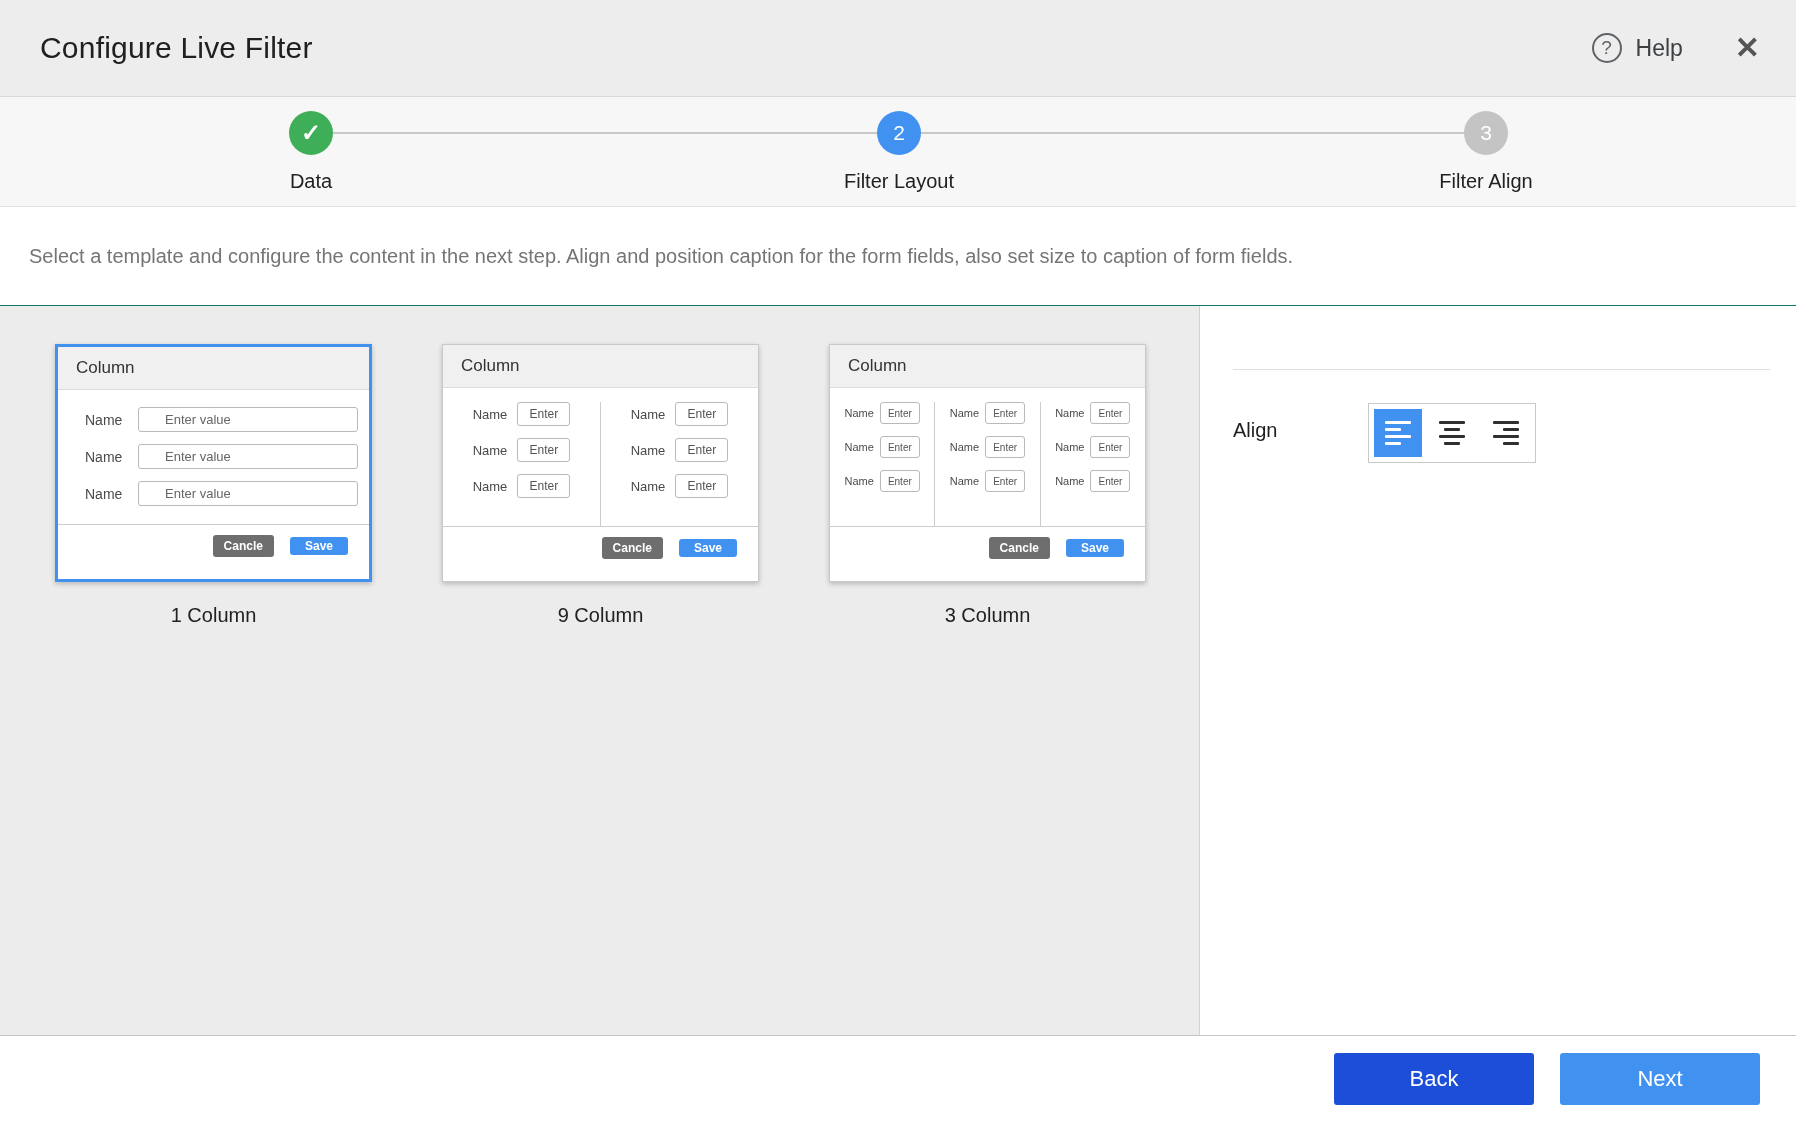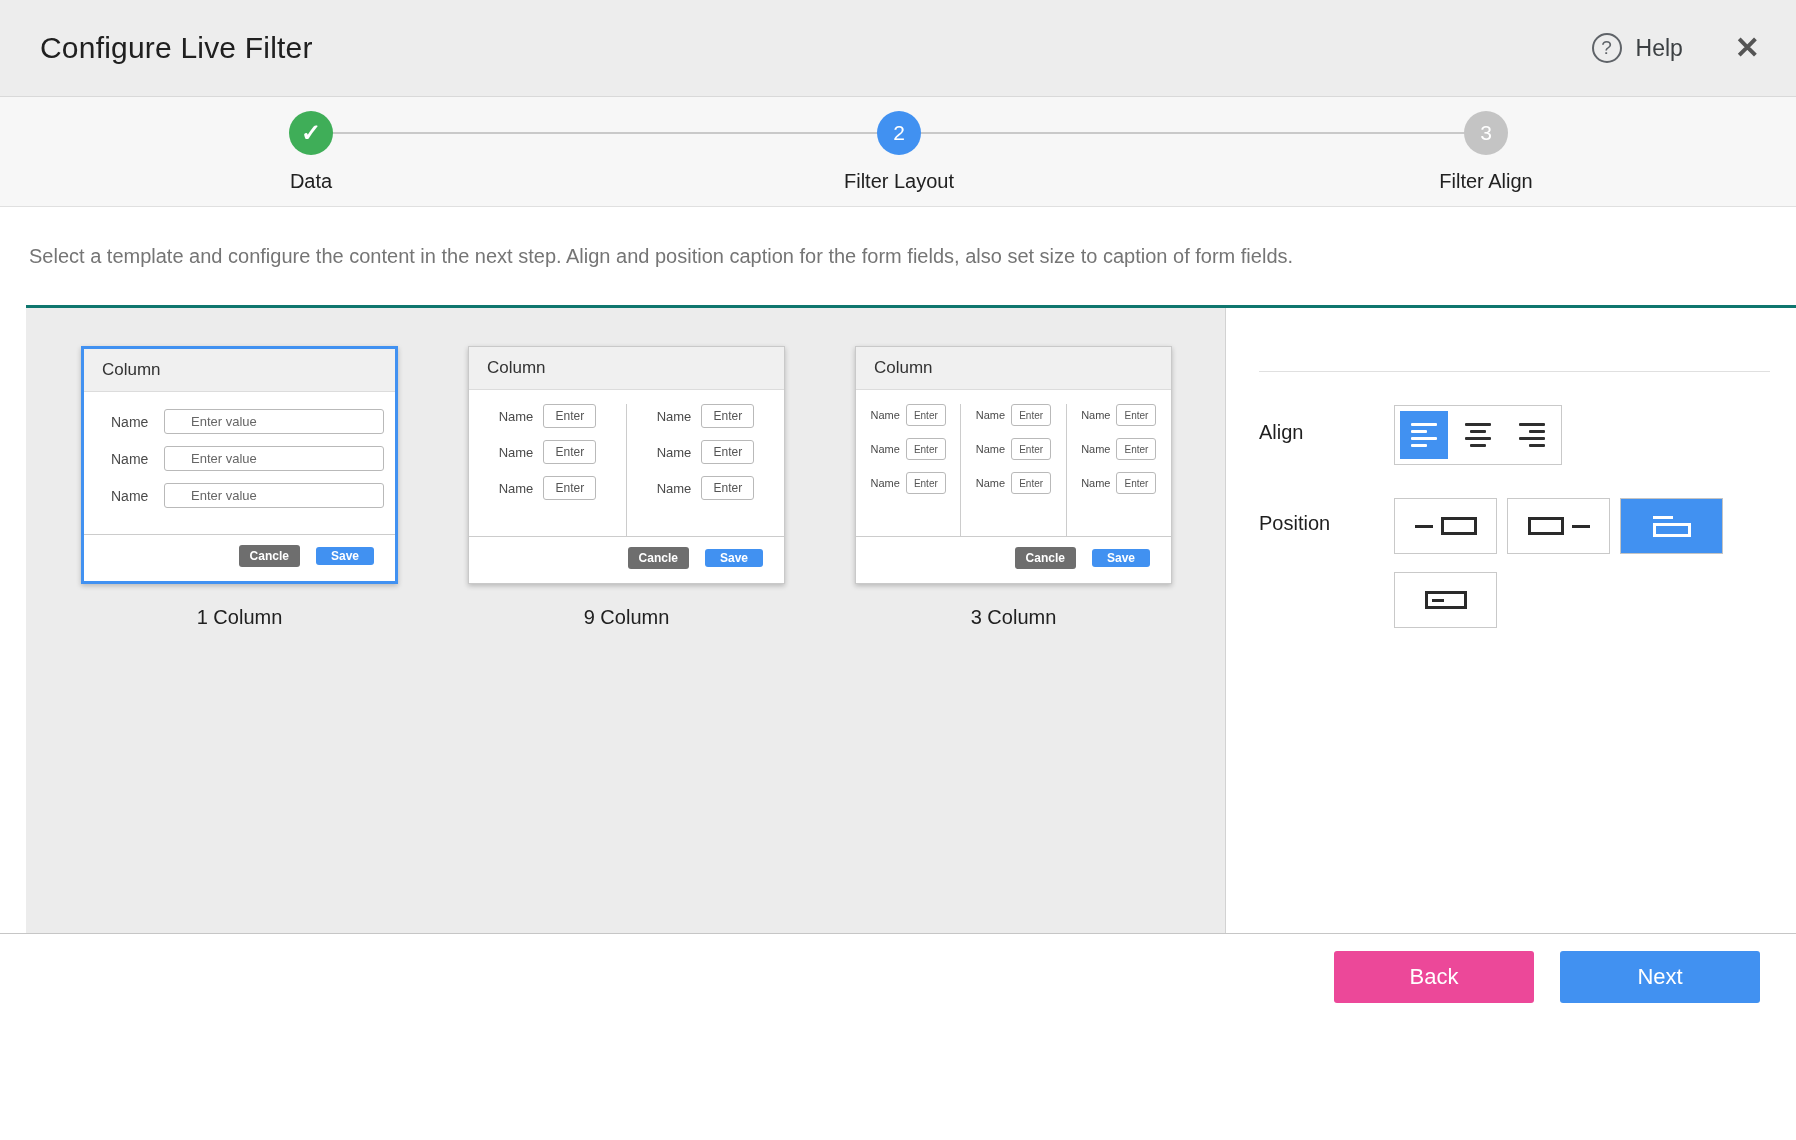--- a/index.html
+++ b/index.html
@@ -31,30 +31,30 @@
   .step.active .step-circle{ background:var(--blue); }
   .step.upcoming .step-circle{ background:var(--gray-circle); }
   .step-label{ margin-top:15px; font-size:20px; color:#212121; }
   .step1{ left:311px; top:14px; } .step2{ left:899px; top:14px; } .step3{ left:1486px; top:14px; }
 
   
   .instructions{ height:98px; background:#fff; display:flex; align-items:center;
     padding-left:29px; font-size:20px; color:#757575; }
 
   
-  .main{ display:flex; height:628px; border-top:3px solid #0f766e;margin-left:26px; }
+  .main{ display:flex; height:730px; border-top:1px solid #0f766e; }
   .templates-area{ width:1200px; background:#ececec; border-right:1px solid #d2d2d2; }
   .cards{ display:flex; gap:70px; padding:38px 0 0 55px; }
   .card-wrap{ width:317px; }
   .tcard{ position:relative; width:317px; height:238px; background:#fff;
     border:1px solid #c9c9c9; box-shadow:0 2px 5px rgba(0,0,0,.22); cursor:pointer; }
   .tcard.selected{ border:3px solid var(--blue); }
   .tcard-header{ height:43px; background:#f0f0f0; border-bottom:1px solid #dcdcdc;
     display:flex; align-items:center; padding-left:18px; font-size:17px; font-weight:500; color:#333; }
-  .tcard-footer{ position:absolute; left:0; right:0; bottom:4px; height:43px; border-top:1px solid #ccc;
+  .tcard-footer{ position:absolute; left:0; right:0; bottom:12px; height:43px; border-top:1px solid #ccc;
     display:flex; align-items:center; justify-content:flex-end; gap:16px; padding-right:21px; background:#fff; }
   .btn-mini{ font-size:12px; font-weight:bold; color:#fff; border-radius:3px; padding:4px 11px; }
   .btn-mini.cancel{ background:#6e6e6e; }
   .btn-mini.save{ background:var(--blue); padding:2px 15px; }
 
   .rows1{ padding:17px 0 0 27px; }
   .row1{ display:flex; align-items:center; margin-bottom:12px; }
   .row1 .flabel{ width:53px; font-size:14px; color:#4a4a4a; }
   .input-lg{ width:220px; height:25px; border:1px solid #b9b9b9; border-radius:3px; background:#fff;
     display:flex; align-items:center; padding-left:26px; font-size:13px; color:#666; }
@@ -105,21 +105,21 @@
   .stack .rect{ width:38px; height:14px; }
   .rect-wide{ width:42px; height:18px; border:3px solid currentColor;
     display:flex; align-items:center; padding-left:4px; }
   .dash-sm{ width:12px; height:3px; background:currentColor; }
 
   
   .app-footer{ height:105px; background:#fff; border-top:1px solid #c6c6c6;
     display:flex; justify-content:flex-end; gap:26px; padding:17px 36px 0 0; }
   .btn{ width:200px; height:52px; border:none; border-radius:3px; color:#fff; font-size:22px;
     font-family:"Liberation Sans", sans-serif; cursor:pointer; }
-  .btn.back{ background:#ec4899; }
+  .btn.back{ background:#1d4ed8; }
   .btn.cancel{ background:#8c8c8c; }
   .btn.next{ background:var(--blue); }
 </style>
 </head>
 <body>
 
 <div class="app-header">
   <div class="app-title">Configure Live Filter</div>
   <div class="header-right">
     <div class="help-btn">
@@ -302,43 +302,19 @@
           <span class="bars">
               <i class="l"></i>
               <i class="s"></i>
               <i class="l"></i>
               <i class="s"></i>
             </span>
         </div>
       </div>
     </div>
 
-    <div class="prop-row position">
-      <div class="prop-label">Position</div>
-      <div class="pos-grid">
-        <div class="pos-opt">
-          <span class="dash"></span>
-            <span class="rect"></span>
-        </div>
-        <div class="pos-opt">
-          <span class="rect"></span>
-            <span class="dash"></span>
-        </div>
-        <div class="pos-opt selected">
-          <span class="stack">
-              <span class="dash"></span>
-              <span class="rect"></span>
-            </span>
-        </div>
-        <div class="pos-opt">
-          <span class="rect-wide">
-              <span class="dash-sm"></span>
-            </span>
-        </div>
-      </div>
-    </div>
   </div>
 </div>
 
 <div class="app-footer">
   <button class="btn back">Back</button>
   <button class="btn next">Next</button>
 </div>
 
 </body></html>

